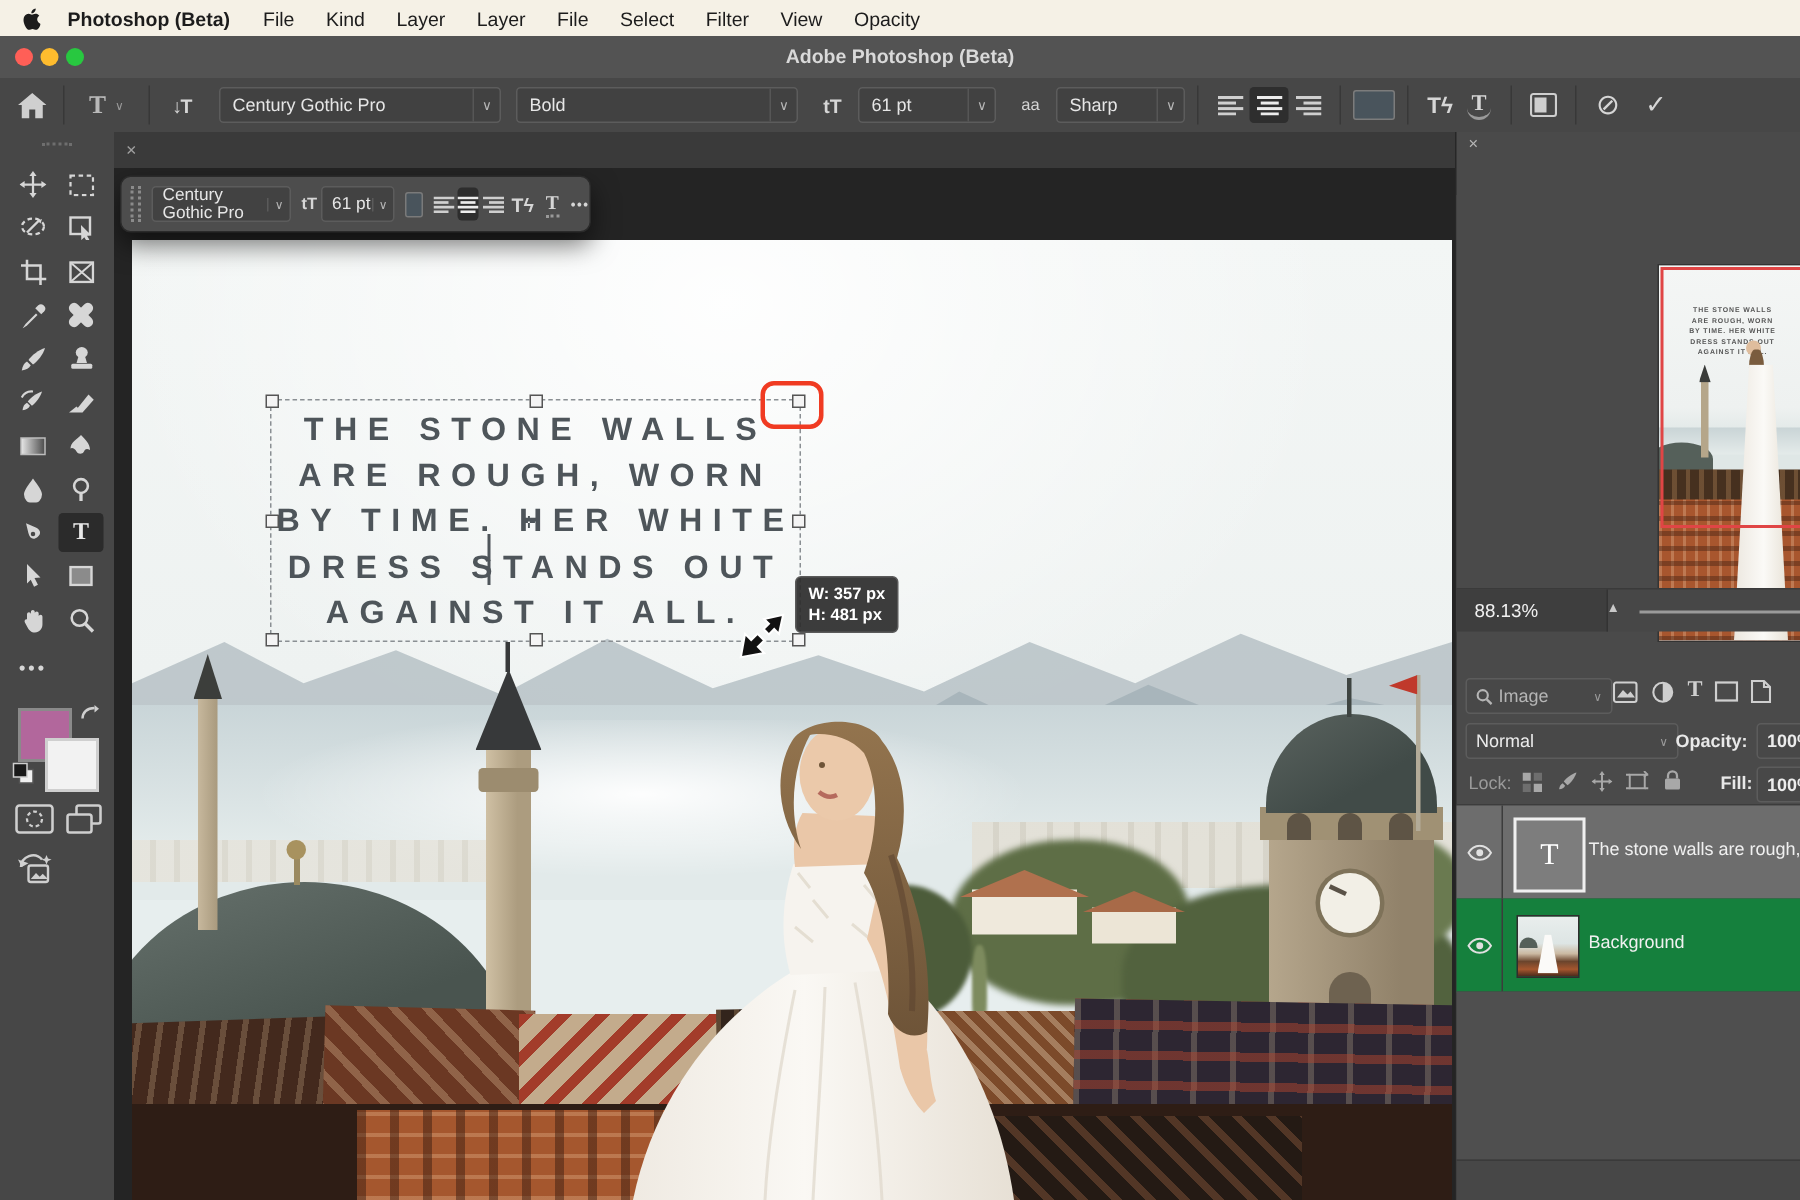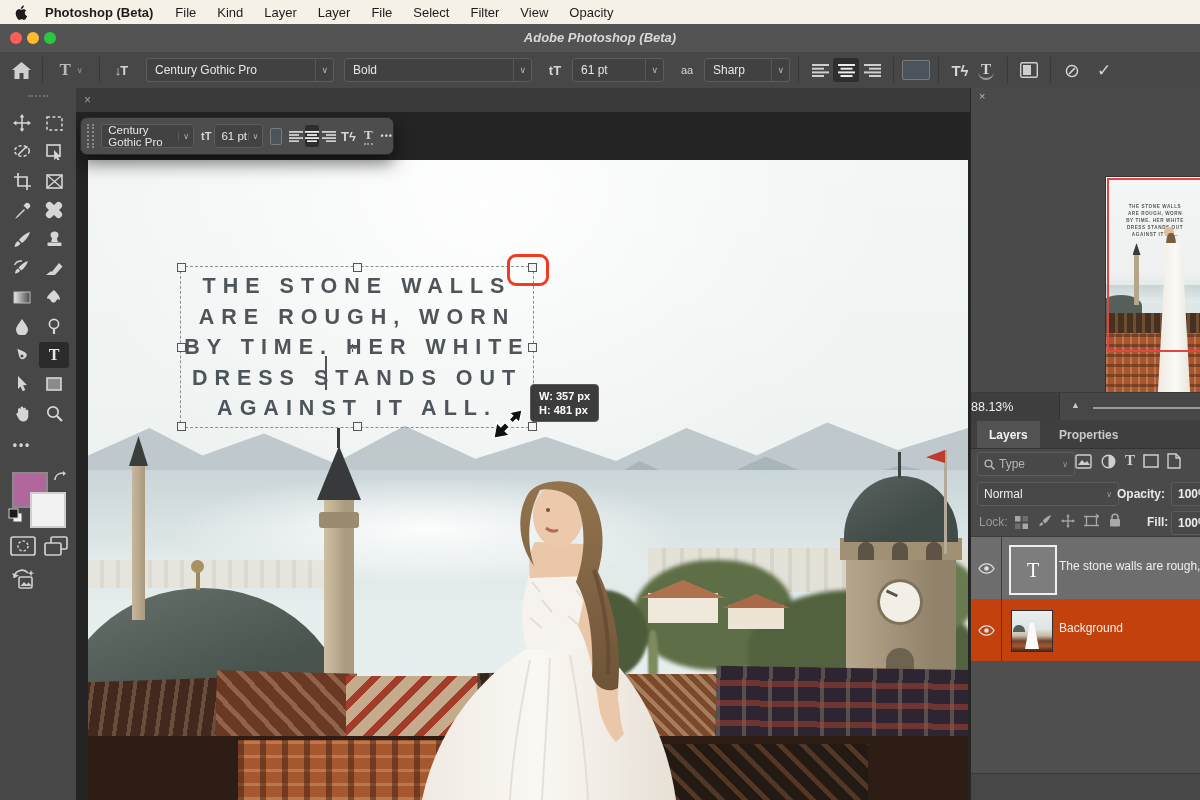--- a/index.html
+++ b/index.html
@@ -5,21 +5,21 @@
   html,body{margin:0;padding:0;background:#222;}
   body{width:1200px;height:800px;overflow:hidden;font-family:"Liberation Sans","DejaVu Sans",sans-serif;-webkit-font-smoothing:antialiased;}
   #app{position:relative;width:1200px;height:800px;background:#242424;overflow:hidden;}
   .abs{position:absolute;}
   
   .menubar{left:0;top:0;width:1200px;height:24px;background:#f5f1e6;display:flex;align-items:center;gap:0;color:#1c1c1c;font-size:13px;border-bottom:1px solid #d8d4c8;}
   .menubar .apple{margin:0 18px 0 14px;display:flex;align-items:center;}
   .menubar .appname{font-weight:bold;margin-right:22px;}
   .menubar .mitem{margin-right:21px;}
   
-  .titlebar{left:0;top:24px;width:1200px;height:28px;background:#535353;border-bottom:1px solid #3a3a3a;font-style:italic;}
+  .titlebar{left:0;top:24px;width:1200px;height:28px;background:#535353;border-bottom:1px solid #3a3a3a;}
   .tl{width:12px;height:12px;border-radius:50%;position:absolute;top:8px;}
   .title-text{position:absolute;top:6px;left:0;width:100%;text-align:center;color:#d9d9d9;font-size:13px;font-weight:bold;}
   
   .optionsbar{left:0;top:52px;width:1200px;height:36px;background:#474747;border-bottom:1px solid #2c2c2c;display:flex;align-items:center;color:#d6d6d6;}
   .sep{width:1px;height:26px;background:#383838;margin:0 8px;flex:0 0 auto;}
   .obtn{display:flex;align-items:center;justify-content:center;height:26px;min-width:26px;border-radius:3px;flex:0 0 auto;}
   .field{display:flex;align-items:center;height:22px;background:#414141;border:1px solid #5c5c5c;border-radius:3px;font-size:12px;color:#e6e6e6;padding:0 0 0 8px;flex:0 0 auto;}
   .field .chev{border-left:1px solid #565656;height:100%;display:flex;align-items:center;padding:0 5px;color:#b8b8b8;font-size:9px;margin-left:auto;}
   .glyph{font-size:13px;color:#d6d6d6;}
   .alignbox{width:26px;height:24px;display:flex;align-items:center;justify-content:center;border-radius:3px;}
@@ -58,21 +58,21 @@
   .center-mark{position:absolute;left:260px;top:182px;color:#4e555a;font-size:11px;z-index:21;}
   
   .rpanel{left:970px;top:88px;width:230px;height:712px;background:#4a4a4a;border-left:1px solid #272727;color:#d6d6d6;}
   .panel-close{position:absolute;left:8px;top:2px;color:#b7b7b7;font-size:11px;}
   .ptab{position:absolute;height:26px;display:flex;align-items:center;padding:0 12px;font-size:12px;border-radius:0;}
   .ptab.active{background:#525252;color:#f2f2f2;font-weight:bold;}
   .ptab.inactive{color:#c9c9c9;background:transparent;font-weight:bold;}
   .tabstrip{position:absolute;left:0;width:230px;background:#3f3f3f;border-bottom:1px solid #333;}
   .navthumb{position:absolute;right:0;top:47px;width:95px;height:250px;background:#f2f4f3;overflow:hidden;box-shadow:0 0 0 1px #333;}
   .navzoom{position:absolute;left:0;top:304px;width:230px;height:28px;border-top:1px solid #3a3a3a;background:#474747;}
-  .navzoom .zbox{position:absolute;left:0;top:0;width:88px;height:28px;background:#3e3e3e;border-right:1px solid #333;display:flex;align-items:center;padding-left:0;font-size:12.5px;color:#f0f0f0;}
+  .navzoom .zbox{position:absolute;left:0;top:0;width:88px;height:28px;background:#3e3e3e;border-right:1px solid #333;display:flex;align-items:center;padding-left:12px;font-size:12.5px;color:#f0f0f0;}
   .lfield{position:absolute;height:22px;background:#484848;border:1px solid #5c5c5c;border-radius:3px;display:flex;align-items:center;font-size:12px;color:#ececec;padding:0 6px;}
   .llabel{position:absolute;font-size:12px;color:#c9c9c9;}
   .layer-row{position:absolute;left:0;width:230px;height:62px;border-bottom:1px solid #3c3c3c;}
   .eyecol{position:absolute;left:0;top:0;width:30px;height:62px;border-right:1px solid #3c3c3c;display:flex;align-items:center;justify-content:center;}
   .lname{position:absolute;left:88px;top:22px;font-size:12px;color:#f0f0f0;white-space:nowrap;}
   .tthumb{position:absolute;left:38px;top:8px;width:44px;height:46px;background:#7d7d7d;border:2px solid #f0f0f0;display:flex;align-items:center;justify-content:center;color:#fff;font-size:20px;font-family:"Liberation Serif","DejaVu Serif",serif;}
   .bgthumb{position:absolute;left:40px;top:11px;width:40px;height:40px;border:1px solid #2e2e2e;overflow:hidden;background:linear-gradient(#e9eeed 0%,#dde5e4 45%,#cbb9a2 62%,#6b452d 75%,#a5562e 88%,#47291b 100%);}
   .mini-dress{position:absolute;left:13px;top:12px;width:14px;height:26px;background:#fbfaf8;clip-path:polygon(35% 0,65% 0,100% 100%,0 100%);}
   .minidome{position:absolute;left:1px;top:14px;width:12px;height:7px;background:#55605a;border-radius:12px 12px 0 0;}
 </style>
@@ -607,32 +607,28 @@
       </div>
     </div>
     <div class="navzoom">
       <div class="zbox">
           <span>88.13%</span>
         </div>
       <span style="position:absolute;left:100px;top:7px;font-size:9px;color:#c9c9c9;">▲</span>
       <div style="position:absolute;left:122px;top:14px;width:108px;height:1.5px;background:#9a9a9a;"></div>
     </div>
 
-    <div class="tabstrip" style="top:332px;height:28px;">
-      <div class="ptab active" style="left:6px;top:1px;height:27px;">Layers</div>
-      <div class="ptab inactive" style="left:76px;top:1px;height:27px;">Properties</div>
-    </div>
 
     <div class="abs" style="left:0;top:360px;width:230px;height:30px;">
       <div class="lfield" style="left:6px;top:4px;width:84px;color:#b5b5b5;">
         <svg width="11" height="11" viewBox="0 0 11 11" style="margin-right:4px;">
             <circle cx="4.5" cy="4.5" r="3.4" fill="none" stroke="#b5b5b5" stroke-width="1.4"></circle>
             <line x1="7.2" y1="7.2" x2="10.4" y2="10.4" stroke="#b5b5b5" stroke-width="1.6"></line>
           </svg>
-        <span>Type</span>
+        <span>Image</span>
         <span style="margin-left:auto;font-size:8px;color:#9a9a9a;">∨</span>
       </div>
       <span class="abs" style="left:104px;top:6px;">
         <svg width="17" height="15" viewBox="0 0 17 15">
             <rect x="1" y="1" width="15" height="13" rx="1.5" fill="none" stroke="#cfcfcf" stroke-width="1.4"></rect>
             <path d="M3 11l4-5 3 3 2-2 3 4z" fill="#cfcfcf"></path>
           </svg>
       </span>
       <span class="abs" style="left:130px;top:6px;">
         <svg width="15" height="15" viewBox="0 0 15 15">
@@ -721,21 +717,21 @@
         <svg width="17" height="11" viewBox="0 0 17 11">
             <path d="M1 5.5C3 2 6 .8 8.5.8S14 2 16 5.5C14 9 11 10.2 8.5 10.2S3 9 1 5.5Z" fill="none" stroke="#e0e0e0" stroke-width="1.3"></path>
             <circle cx="8.5" cy="5.5" r="2.3" fill="#e0e0e0"></circle>
           </svg>
       </div>
       <div class="tthumb">
           <span>T</span>
         </div>
       <div class="lname">The stone walls are rough,</div>
     </div>
-    <div class="layer-row" style="top:511px;background:#c2410c;">
+    <div class="layer-row" style="top:511px;background:#15803d;">
       <div class="eyecol">
         <svg width="17" height="11" viewBox="0 0 17 11">
             <path d="M1 5.5C3 2 6 .8 8.5.8S14 2 16 5.5C14 9 11 10.2 8.5 10.2S3 9 1 5.5Z" fill="none" stroke="#e0e0e0" stroke-width="1.3"></path>
             <circle cx="8.5" cy="5.5" r="2.3" fill="#e0e0e0"></circle>
           </svg>
       </div>
       <div class="bgthumb">
         <div class="minidome"></div>
         <div class="mini-dress"></div>
       </div>

